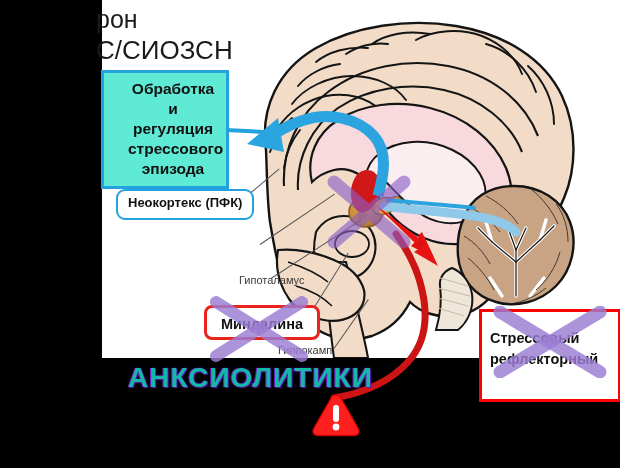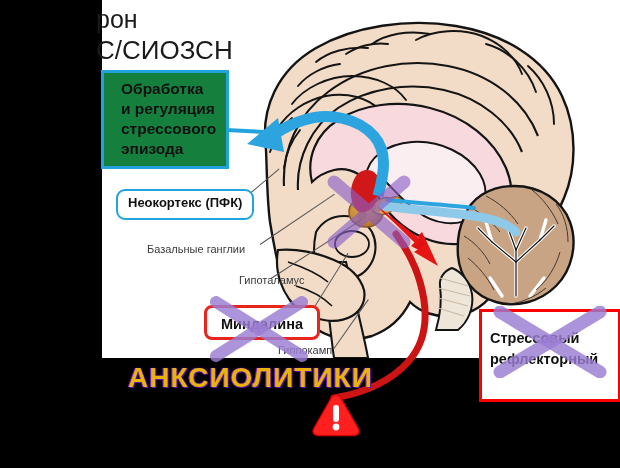--- a/index.html
+++ b/index.html
@@ -48,23 +48,23 @@
   #heading-line2 { display: block; margin-left: -6px; font-size: 26px; }
 
   
   #callout-processing {
     position: absolute;
     left: 85px;
     top: 70px;
     width: 128px;
     box-sizing: border-box;
     border: 3px solid #23a3dd;
-    background: #15803d;
-    padding: 6px 8px 7px 17px;
-    text-align: left;
+    background: #5eead4;
+    padding: 6px 8px 7px 24px;
+    text-align: center;
     font-size: 15.5px;
     line-height: 20px;
     font-weight: bold;
     color: #111111;
     z-index: 30;
   }
   
   #callout-connector {
     position: absolute;
     left: 210px;
@@ -190,21 +190,21 @@
   }
 
   
   #anxiolytics {
     position: absolute;
     left: 112px;
     top: 362px;
     font-size: 28px;
     font-weight: bold;
     letter-spacing: 1px;
-    color: #eab308;
+    color: #14b8a6;
     text-shadow:
       0 0 2px #6a00c8,
       1px 1px 0 #5c1aa8,
       -1px 0 0 #7b2fd0;
     z-index: 40;
     white-space: nowrap;
   }
 
   
   #warning-icon {
@@ -461,21 +461,20 @@
   <div id="callout-neocortex">
     <span>Неокортекс (ПФК)</span>
   </div>
 
   <div class="leader" id="leader-neo"></div>
   <div class="leader" id="leader-basal"></div>
   <div class="leader" id="leader-hypo"></div>
   <div class="leader" id="leader-hippo"></div>
   <div class="leader" id="leader-amyg"></div>
 
-  <div class="anat-label" id="label-basal">Базальные ганглии</div>
   <div class="anat-label" id="label-hypo">Гипоталамус</div>
   <div class="anat-label" id="label-hippo">Гиппокамп</div>
 
   <div id="callout-amygdala">
     <span>Миндалина</span>
   </div>
   <svg id="xmark-amygdala" viewBox="0 0 106 66" xmlns="http://www.w3.org/2000/svg">
     <line x1="10" y1="6" x2="96" y2="60" stroke="#9b7dd4" stroke-width="12" stroke-linecap="round" opacity="0.82"></line>
     <line x1="96" y1="6" x2="10" y2="60" stroke="#9b7dd4" stroke-width="12" stroke-linecap="round" opacity="0.82"></line>
   </svg>

